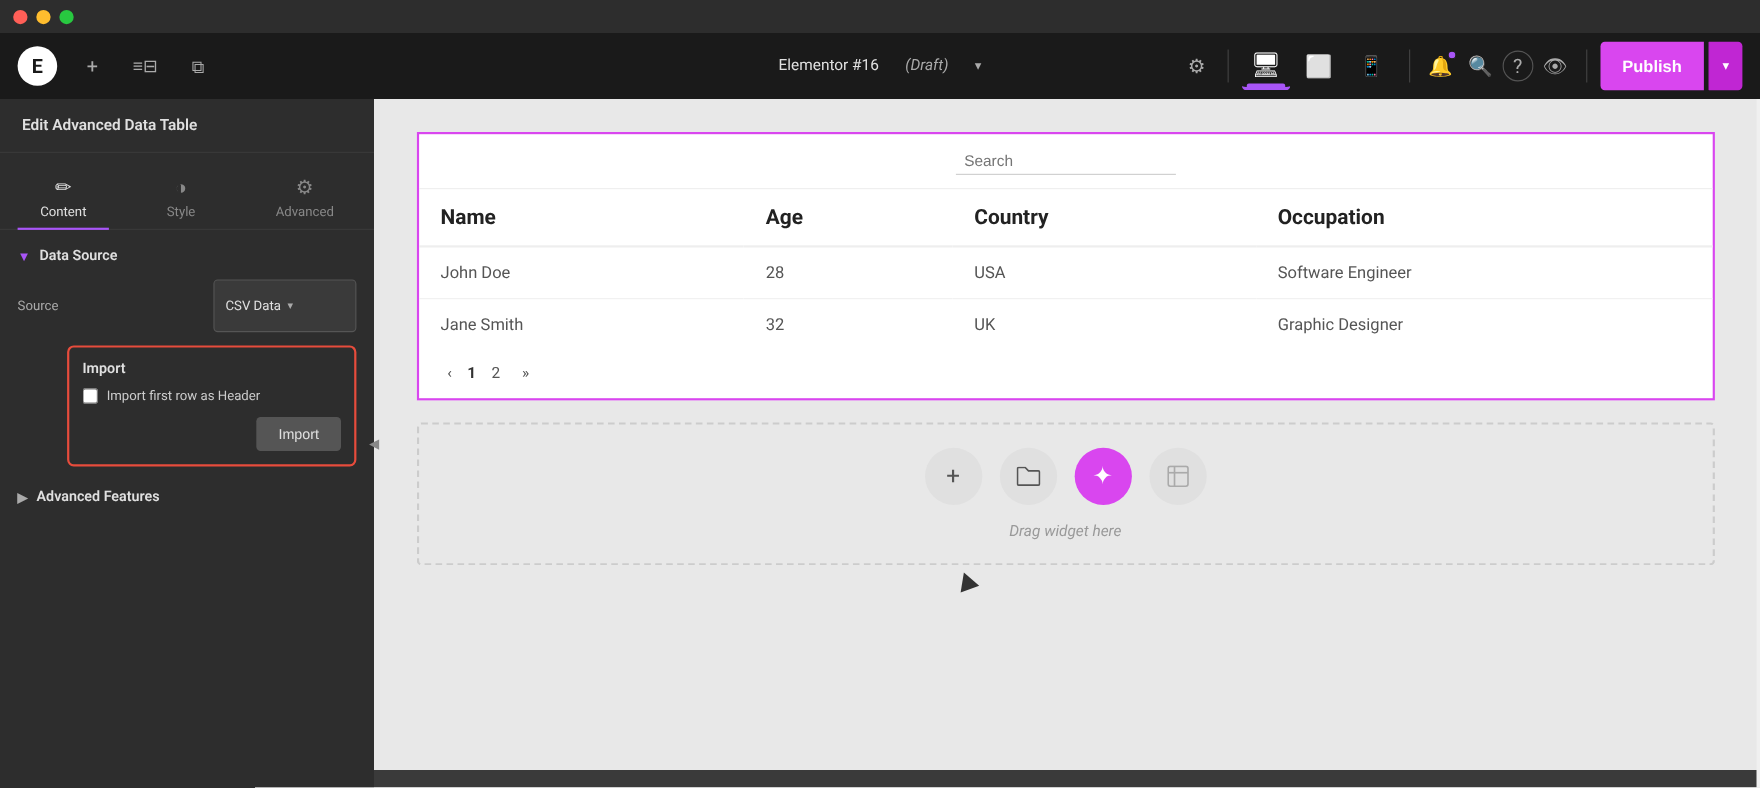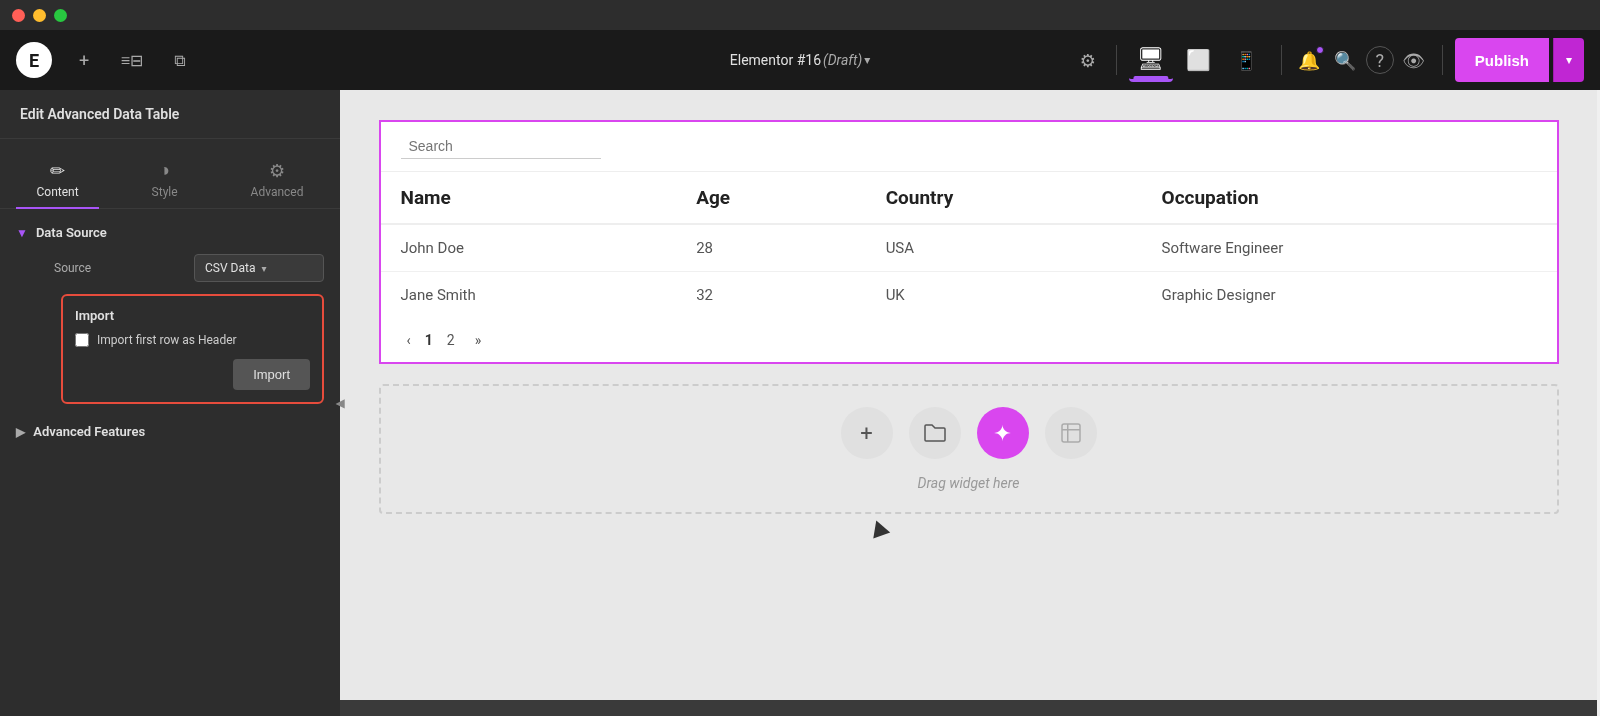--- a/index.html
+++ b/index.html
@@ -37,21 +37,21 @@
       display: flex; align-items: center; justify-content: center;
       font-weight: bold; font-size: 18px; color: #1a1a1a;
     }
     .nav-icon-btn {
       width: 32px; height: 32px; border-radius: 4px;
       display: flex; align-items: center; justify-content: center;
       color: #aaa; cursor: pointer; font-size: 18px;
     }
     .nav-center {
       position: absolute; left: 50%; transform: translateX(-50%);
-      display: flex; align-items: center; gap: 2px;
+      display: flex; align-items: center; gap: 24px;
       color: #ccc; font-size: 14px; cursor: pointer;
     }
     .nav-center-arrow { color: #aaa; font-size: 12px; }
     .nav-right { display: flex; align-items: center; gap: 4px; }
     .nav-view-btn {
       width: 44px; height: 44px;
       display: flex; align-items: center; justify-content: center;
       color: #aaa; cursor: pointer; font-size: 20px; border-radius: 4px;
       position: relative;
     }
@@ -111,24 +111,24 @@
     .section-header {
       display: flex; align-items: center; gap: 8px;
       color: #e0e0e0; font-size: 13px; font-weight: 600; margin-bottom: 14px;
       cursor: pointer;
     }
 
     .form-row {
       display: flex; align-items: center; justify-content: space-between;
       margin-bottom: 12px;
     }
-    .form-label { color: #aaa; font-size: 12px; margin-left: 38px; }
+    .form-label { color: #aaa; font-size: 12px; }
     .form-select {
       background: #3a3a3a; border: 1px solid #555; color: #e0e0e0;
-      border-radius: 4px; padding: 6px 10px; font-size: 12px; cursor: pointer;
+      border-radius: 4px; padding: 16px 10px; font-size: 12px; cursor: pointer;
       display: flex; align-items: center; gap: 6px; min-width: 130px;
     }
     .form-select-arrow { color: #aaa; font-size: 10px; }
 
     .import-section {
       border: 2px solid #e74c3c;
       border-radius: 6px;
       padding: 12px;
       margin-top: 4px;
       margin-left: 45px;
@@ -170,21 +170,21 @@
     
     .table-widget {
       background: white;
       border: 2px solid #d946ef;
       width: 1180px;
       margin-top: 30px;
     }
     .table-search-row {
       padding: 12px 20px;
       display: flex;
-      justify-content: flex-start;
+      justify-content: center;
       border-bottom: 1px solid #eee;
     }
     .table-search-input {
       border: none; border-bottom: 1px solid #ccc; outline: none;
       padding: 4px 8px; font-size: 14px; color: #999; width: 200px;
       background: transparent;
     }
 
     .data-table { width: 100%; border-collapse: collapse; }
     .data-table thead tr th {

